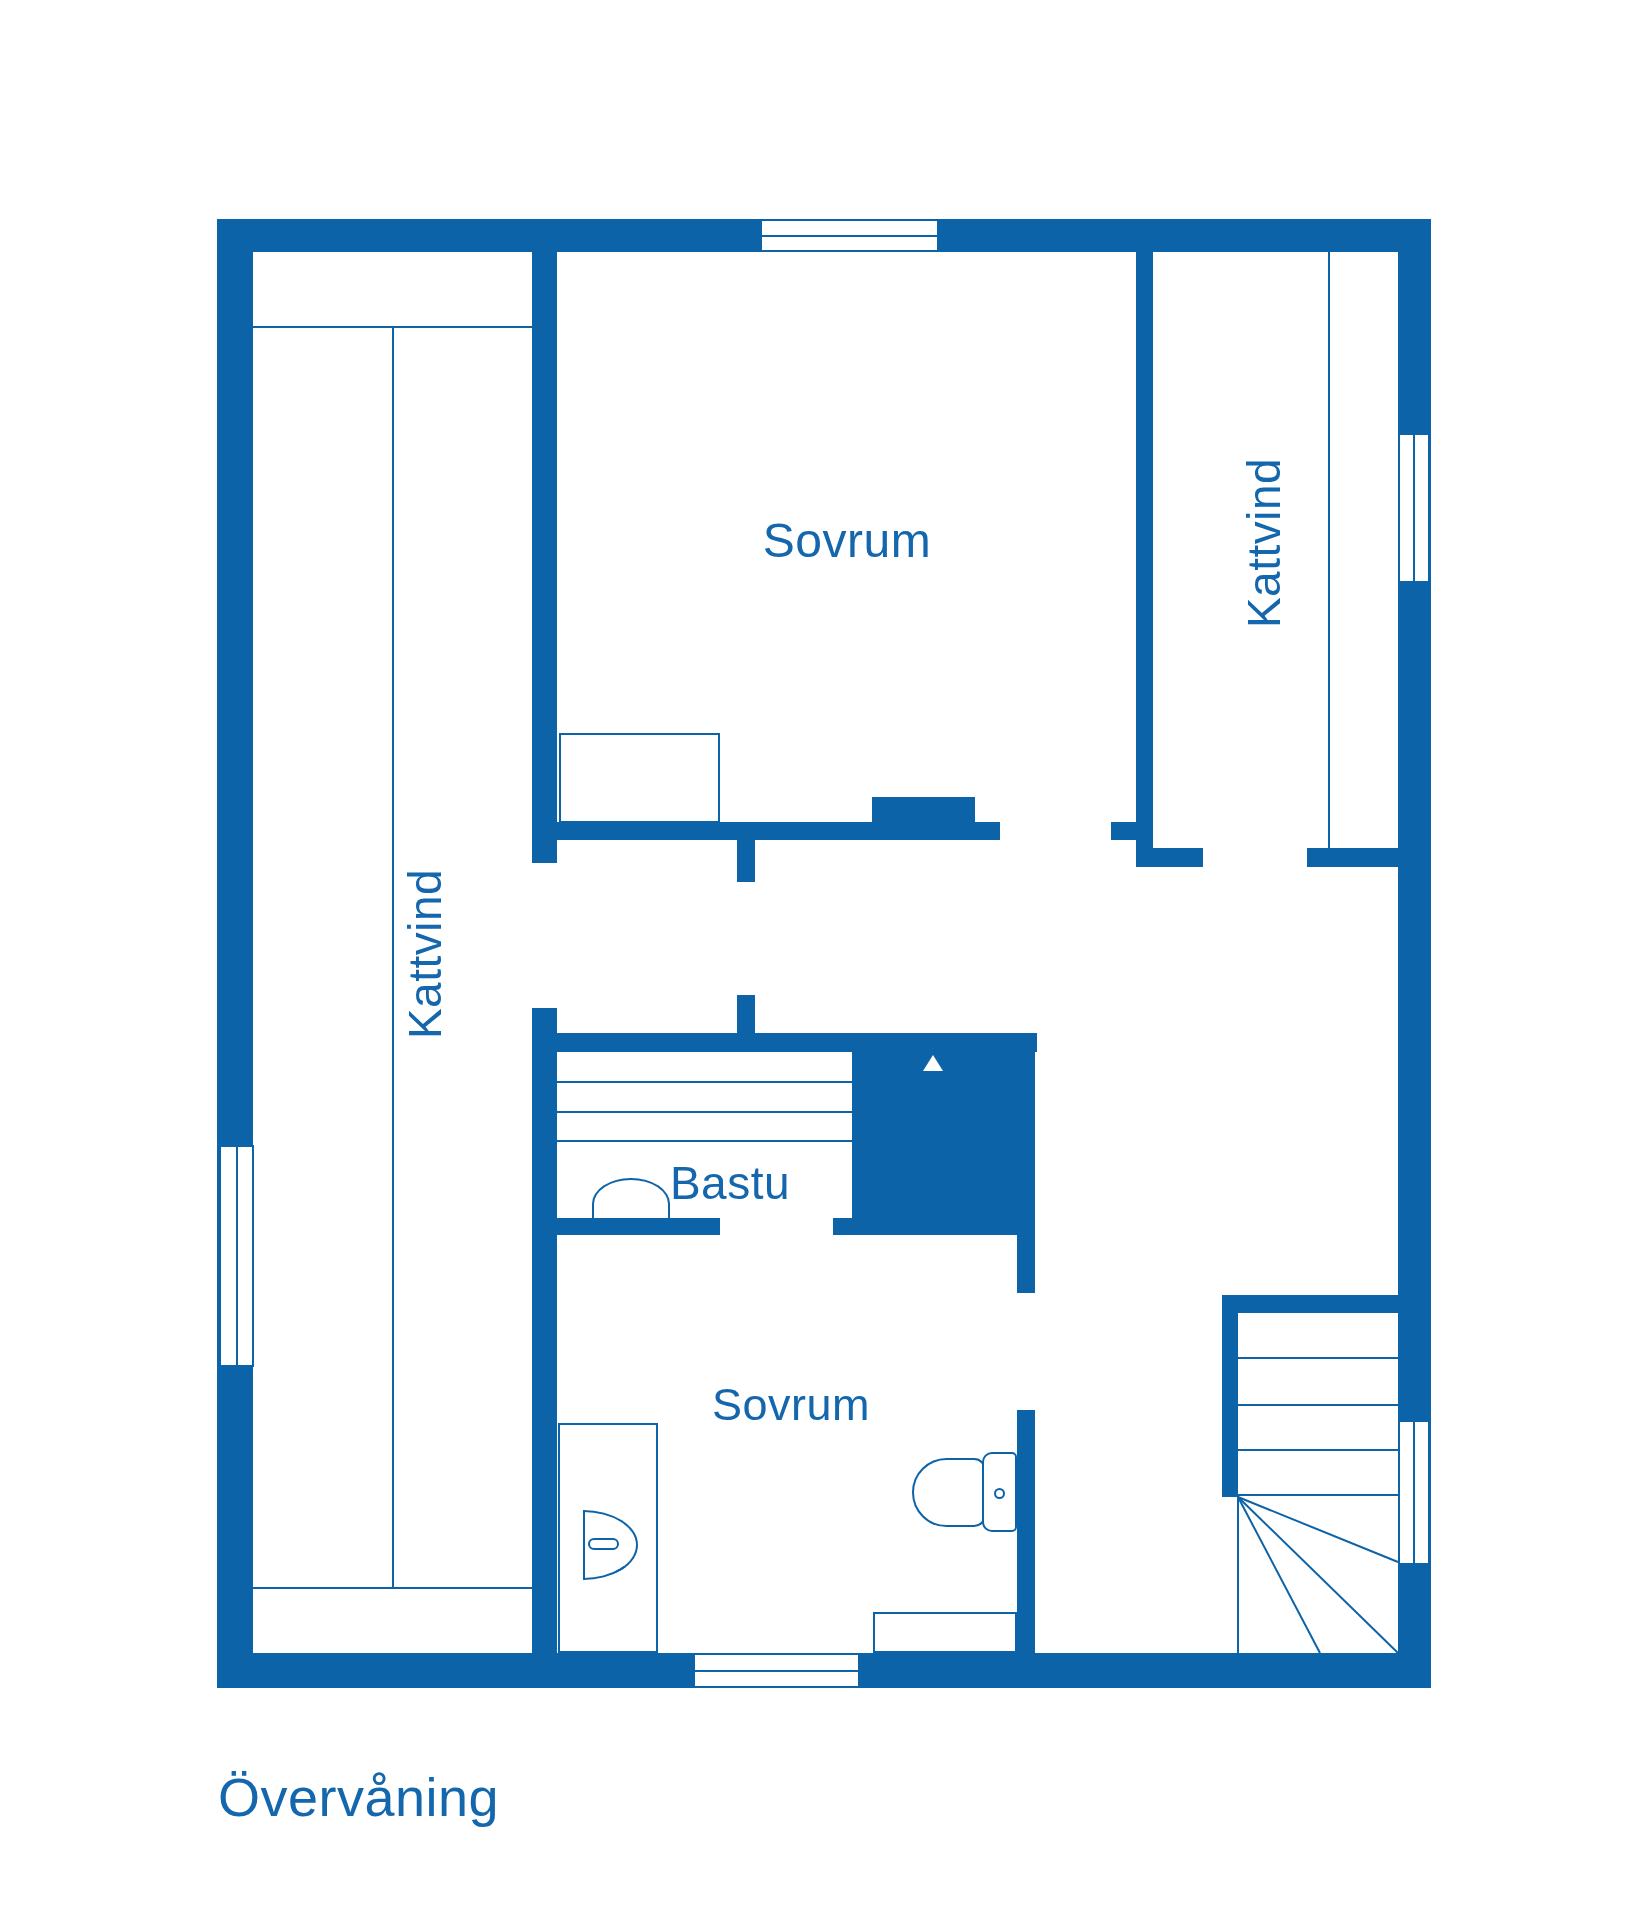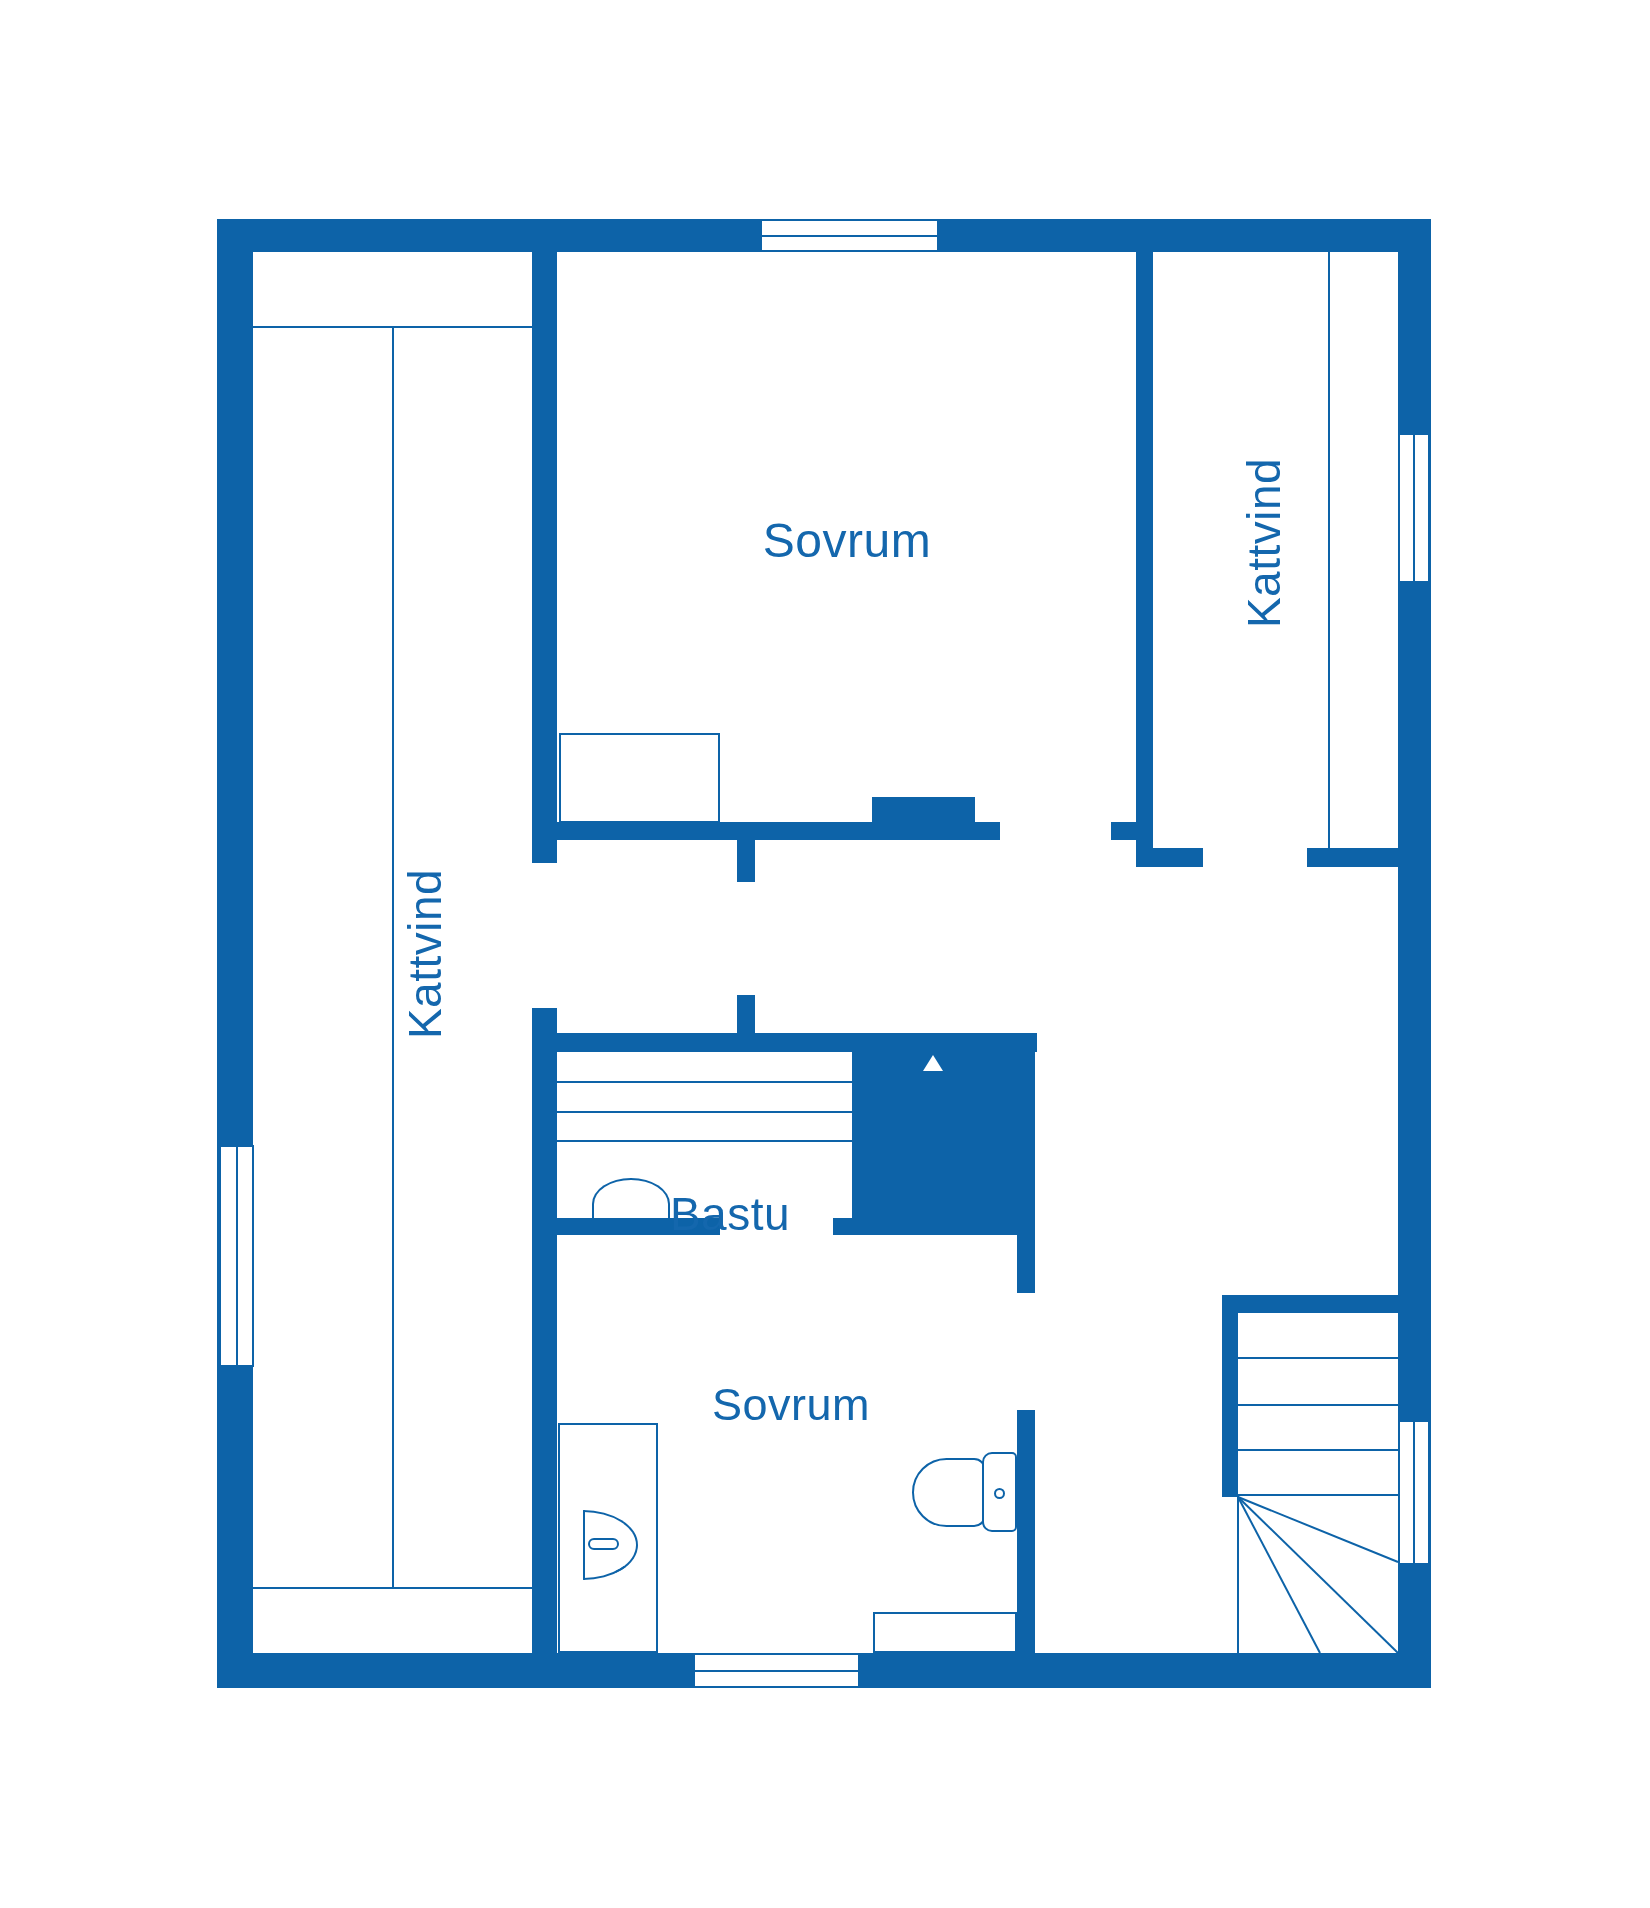--- a/index.html
+++ b/index.html
@@ -132,18 +132,19 @@
       <div class="outline white-fill" style="left:0px;top:6px;width:74px;height:69px;border-radius:35px 12px 12px 35px / 35px 12px 12px 35px;"></div>
       <div class="outline white-fill" style="left:70px;top:0px;width:35px;height:80px;border-radius:10px 5px 5px 10px;"></div>
       <div class="outline" style="left:82px;top:36px;width:11px;height:11px;border-radius:50%;"></div>
     </div>
 
     <div class="outline" style="left:873px;top:1612px;width:144px;height:41px;"></div>
 
     <div class="room-label" style="left:847px;top:540px;font-size:48px;">Sovrum</div>
     <div class="room-label rot" style="left:425px;top:954px;">Kattvind</div>
     <div class="room-label rot" style="left:1264px;top:543px;">Kattvind</div>
-    <div class="room-label" style="left:730px;top:1214px;">Bastu</div>
+    <div class="room-label" style="left:730px;top:1183px;">Bastu</div>
     <div class="room-label" style="left:791px;top:1405px;font-size:45px;">Sovrum</div>
 
+    <div class="plan-title">Övervåning</div>
 
   </div>
 </div>
 
 </body></html>

